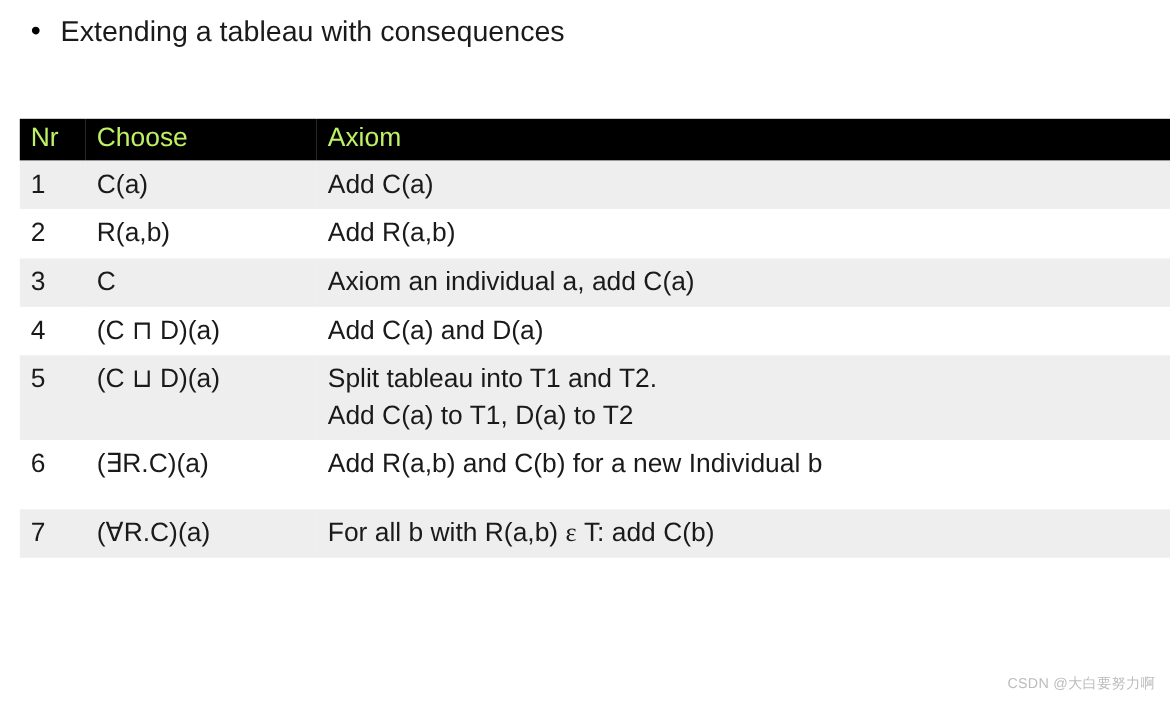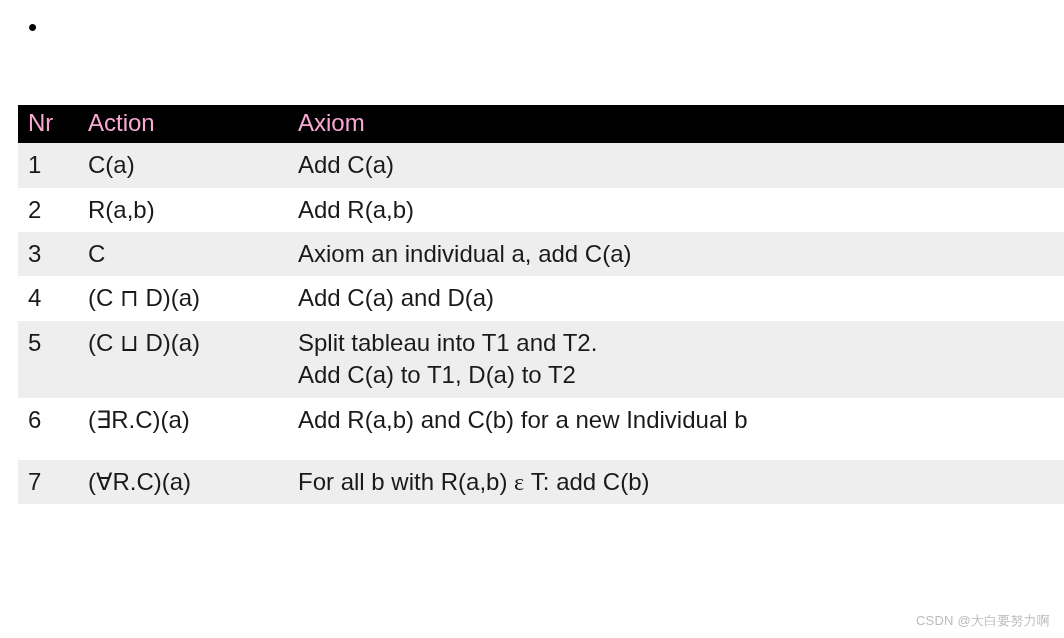--- a/index.html
+++ b/index.html
@@ -35,21 +35,21 @@
       margin-top: 62px;
       padding-left: 18px;
     }
     table {
       border-collapse: collapse;
       width: calc(100%);
       font-size: 24px;
     }
     th {
       background: #000000;
-      color: #f9a8d4;
+      color: #bef264;
       text-align: left;
       font-weight: 400;
       padding: 4px 10px 6px 10px;
     }
     td {
       padding: 6px 10px 6px 10px;
       vertical-align: top;
       color: #1a1a1a;
       line-height: 1.35;
     }
@@ -70,33 +70,34 @@
     }
     .epsilon {
       font-family: "Times New Roman", serif;
     }
   </style>
 </head>
 <body>
 
 <div class="heading-row">
   <span class="bullet">•</span>
+  <span class="heading">Extending a tableau with consequences</span>
 </div>
 
 <div class="table-wrap">
   <table>
     <colgroup>
       <col class="nr">
         <col class="ax">
         <col class="ac">
     </colgroup>
     <thead>
       <tr>
         <th>Nr</th>
-        <th>Action</th>
+        <th>Choose</th>
         <th>Axiom</th>
       </tr>
     </thead>
     <tbody id="tbody">
     <tr class="light">
           <td>1</td>
           <td>C(a)</td>
           <td>Add C(a)</td>
         </tr>
         <tr class="plain">

